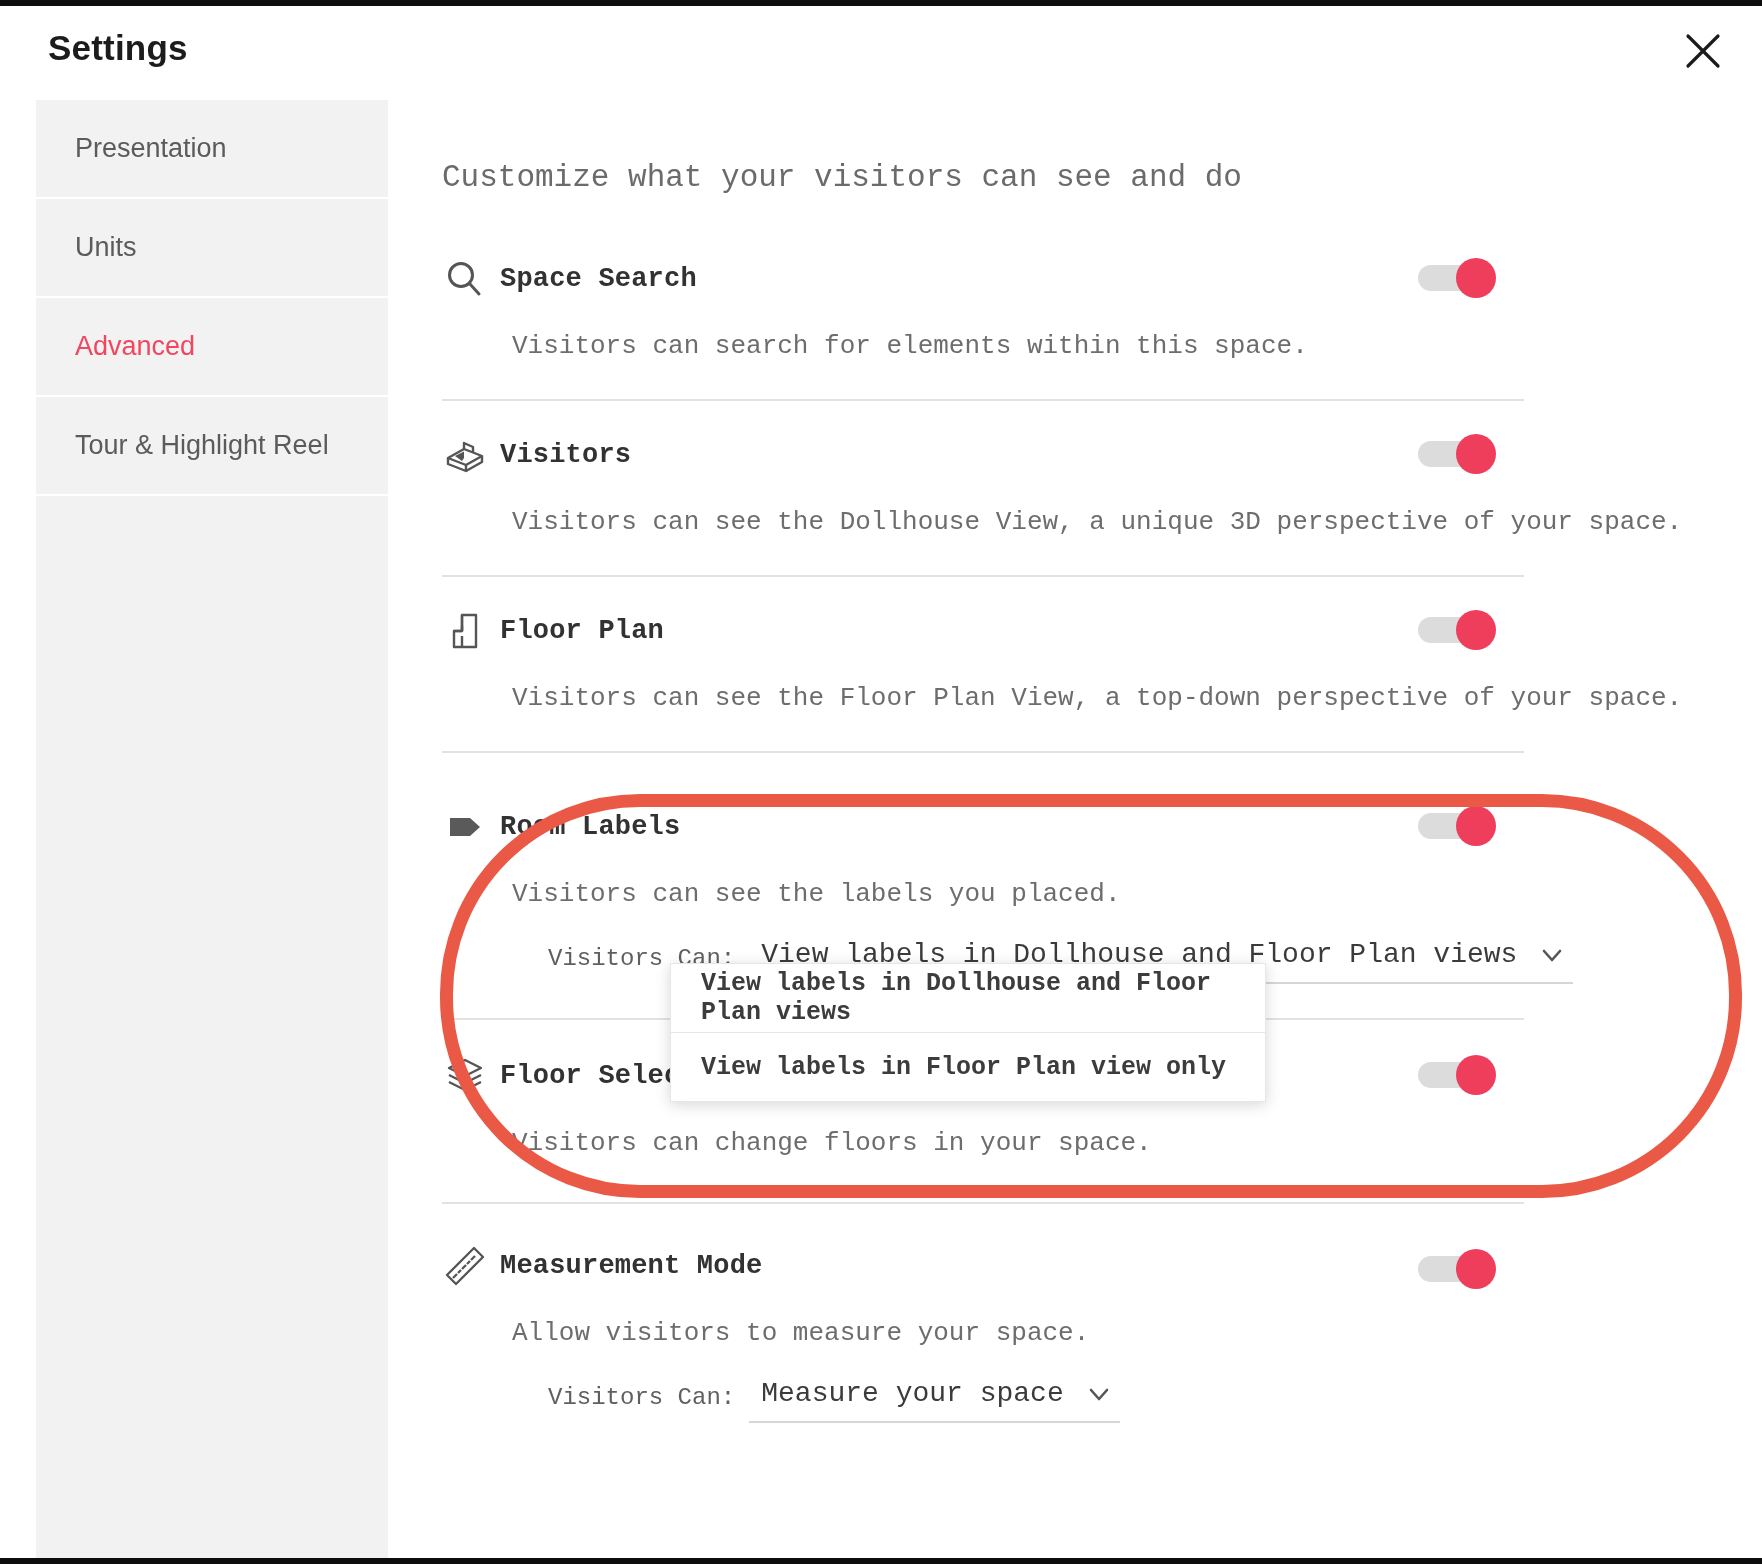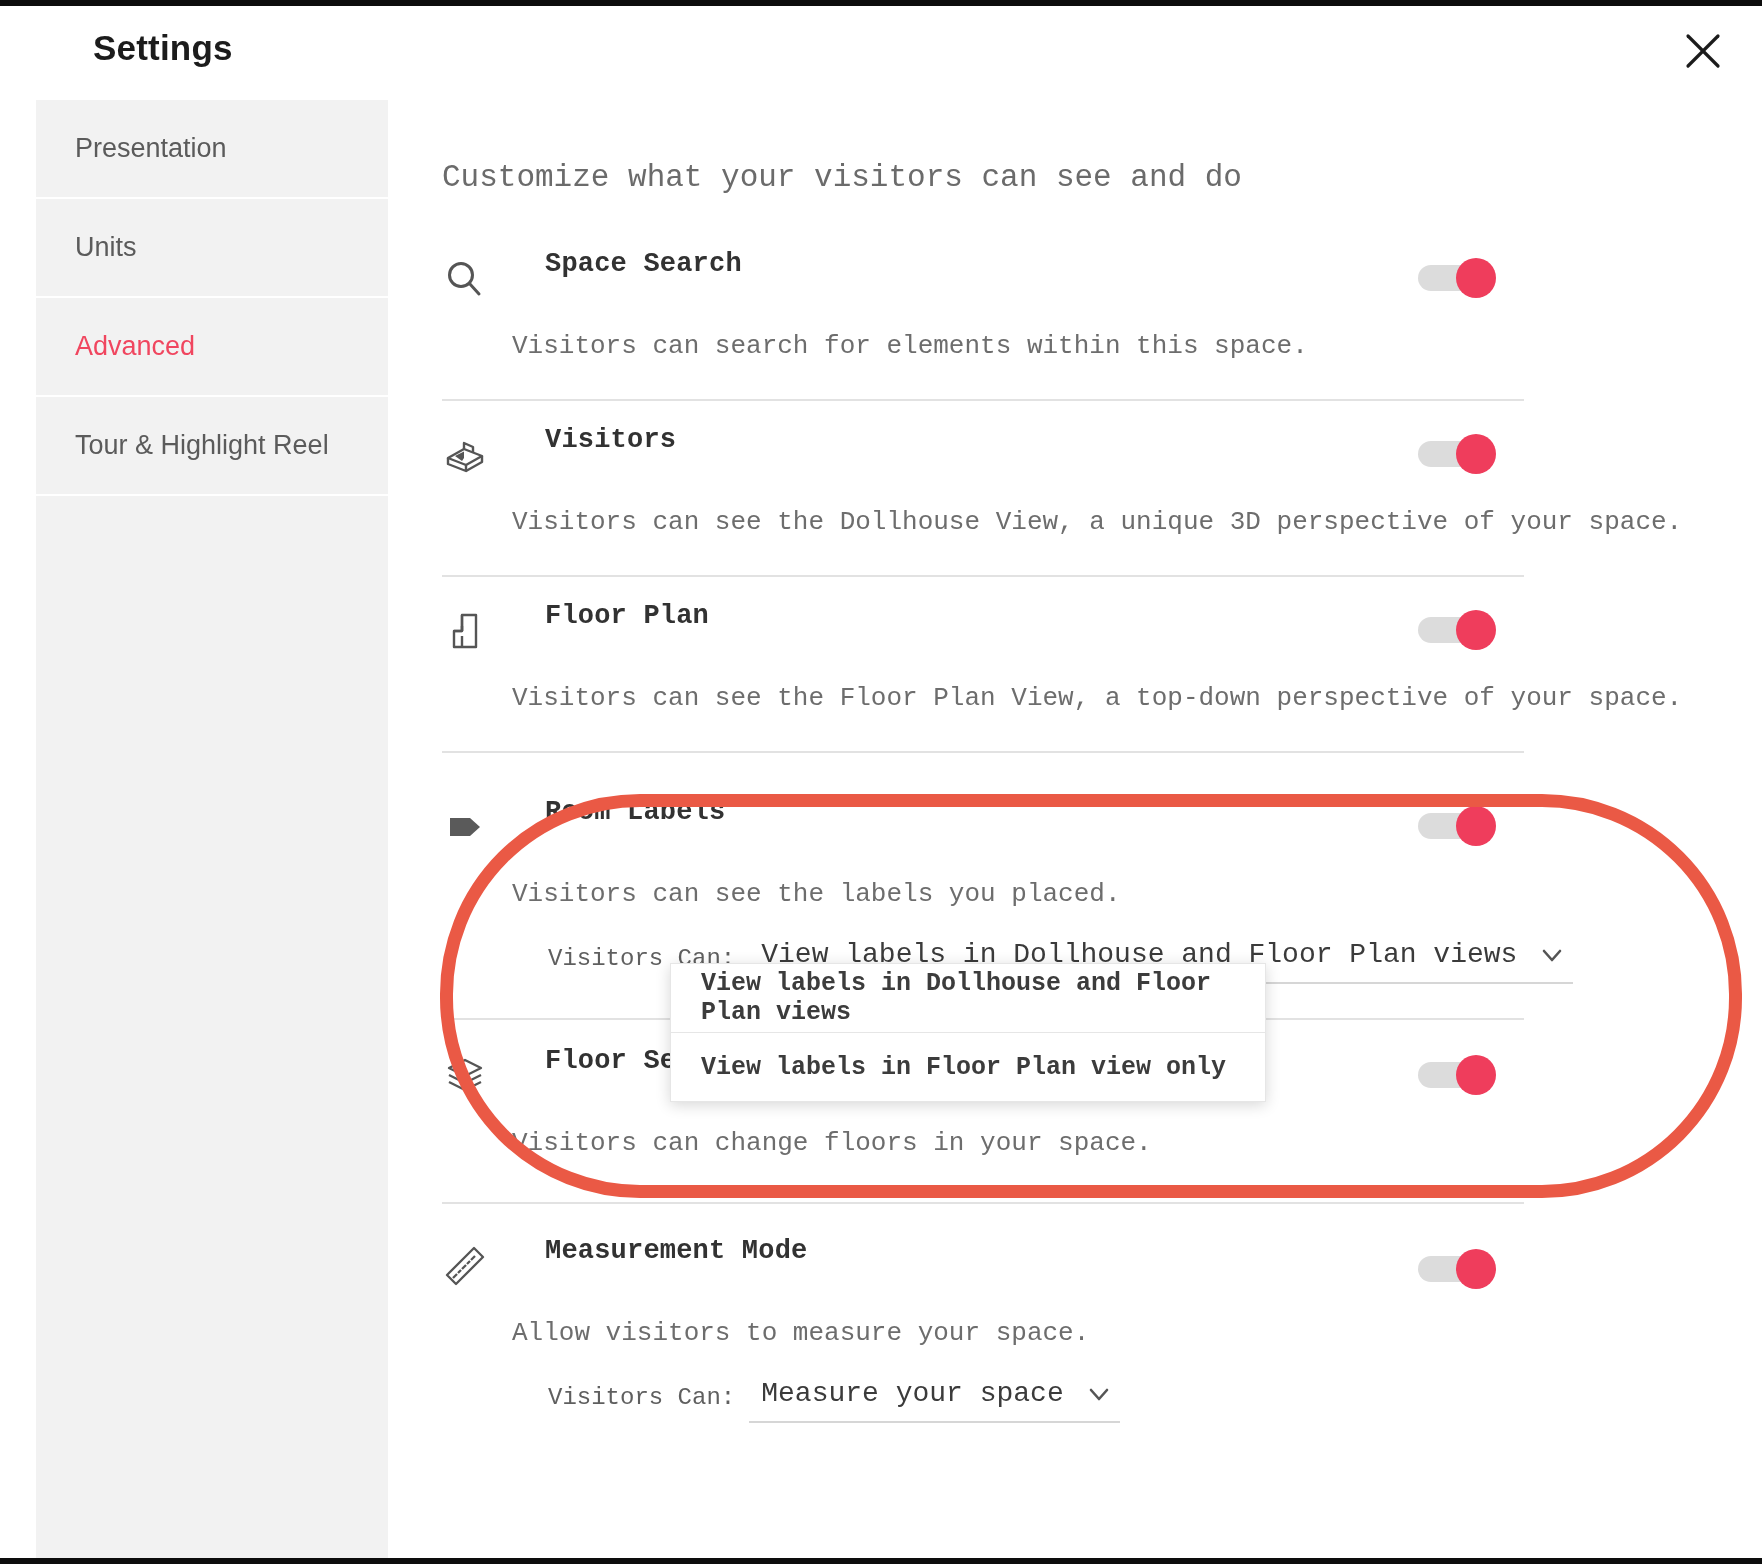--- a/index.html
+++ b/index.html
@@ -18,21 +18,20 @@
   }
 
   
   .title-bar {
     position: absolute; top: 0; left: 0; right: 0; height: 94px;
   }
   .app-title {
     position: absolute; left: 48px; top: 22px;
     font-size: 35px; font-weight: bold; color: #1c1c1c;
     letter-spacing: .2px;
-    margin-left: 45px;
   }
   .close-btn {
     position: absolute; right: 30px; top: 16px;
     width: 58px; height: 58px;
     display: flex; align-items: center; justify-content: center;
     cursor: pointer; background: none; border: none;
   }
   .close-btn svg { display: block; }
 
   
@@ -70,21 +69,21 @@
 
   .rows { position: absolute; left: 54px; top: 125px; right: 14px; }
 
   .srow { position: relative; padding: 0; }
   .srow .divider {
     height: 2px; background: #e2e2e2; width: 1082px;
   }
   .srow-body { position: relative; padding: 24px 0 0 0; }
 
   .row-head {
-    display: flex; height: 60px; gap: 45px;
+    display: flex; align-items: center; height: 60px;
   }
   .row-icon {
     width: 58px; flex: 0 0 58px;
     display: flex; align-items: center; justify-content: flex-start;
     color: #555;
   }
   .row-title {
     font-size: 27px; font-weight: bold; color: #323232;
     letter-spacing: .2px;
   }

